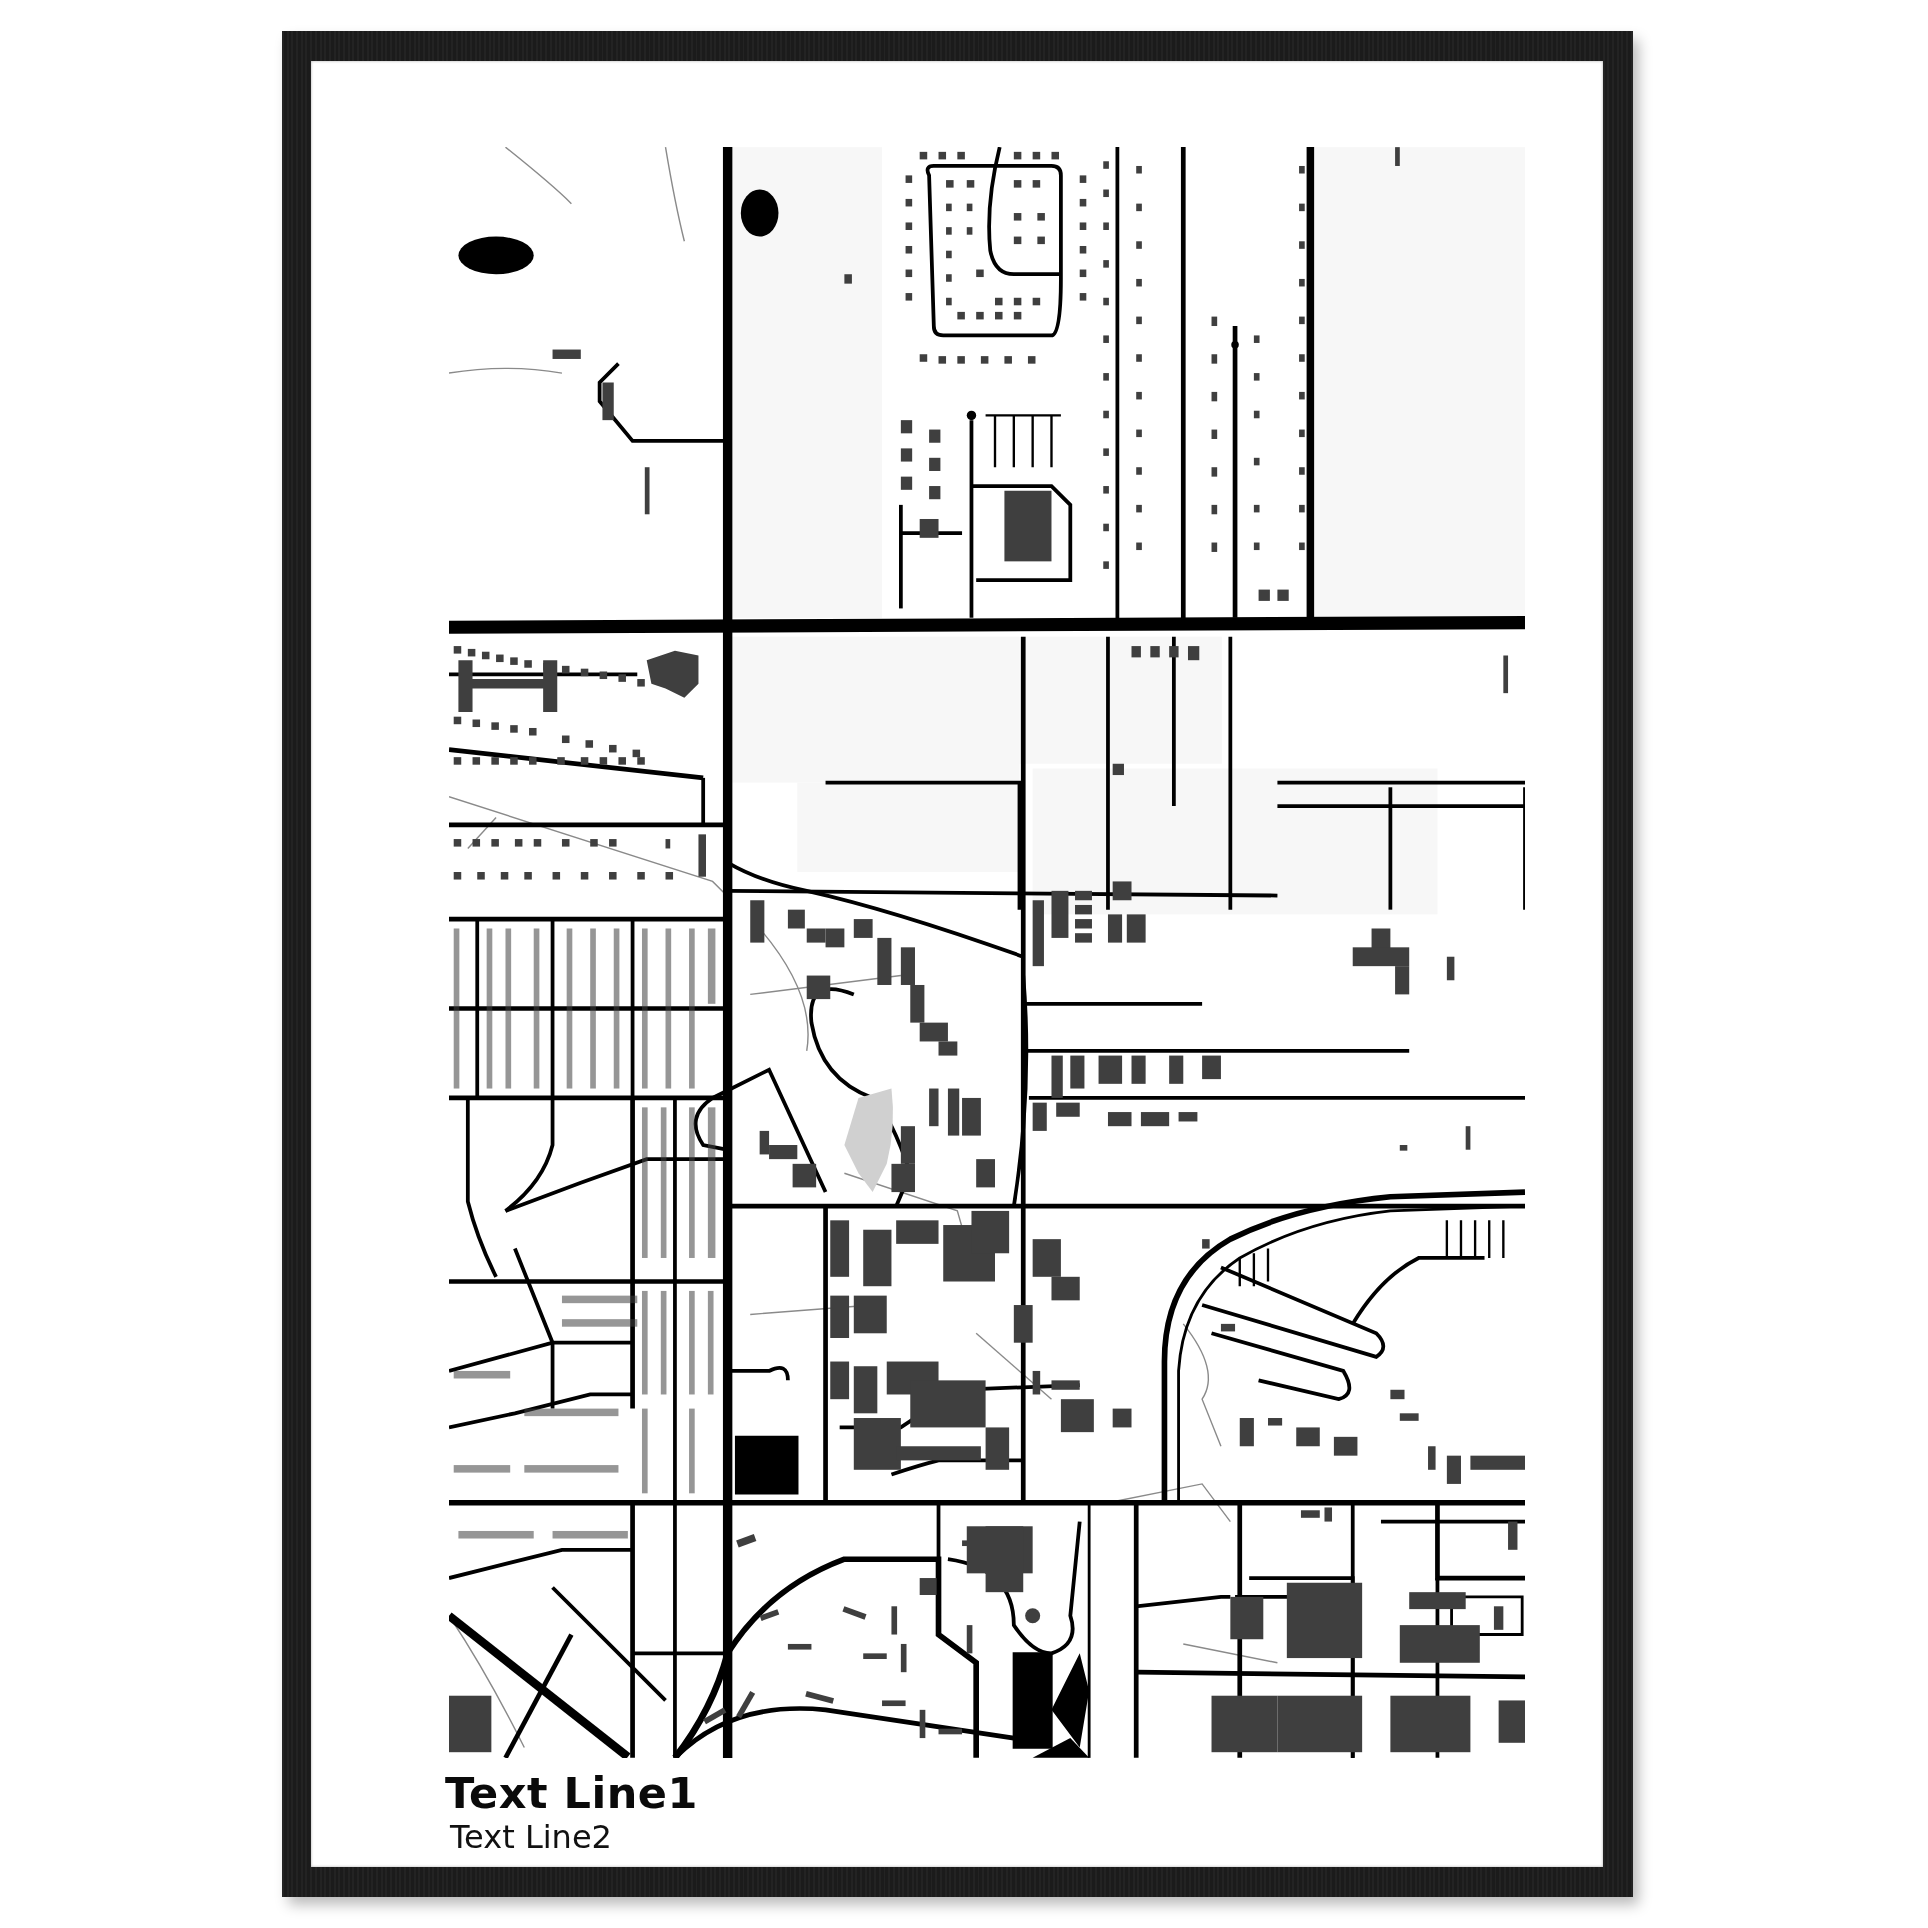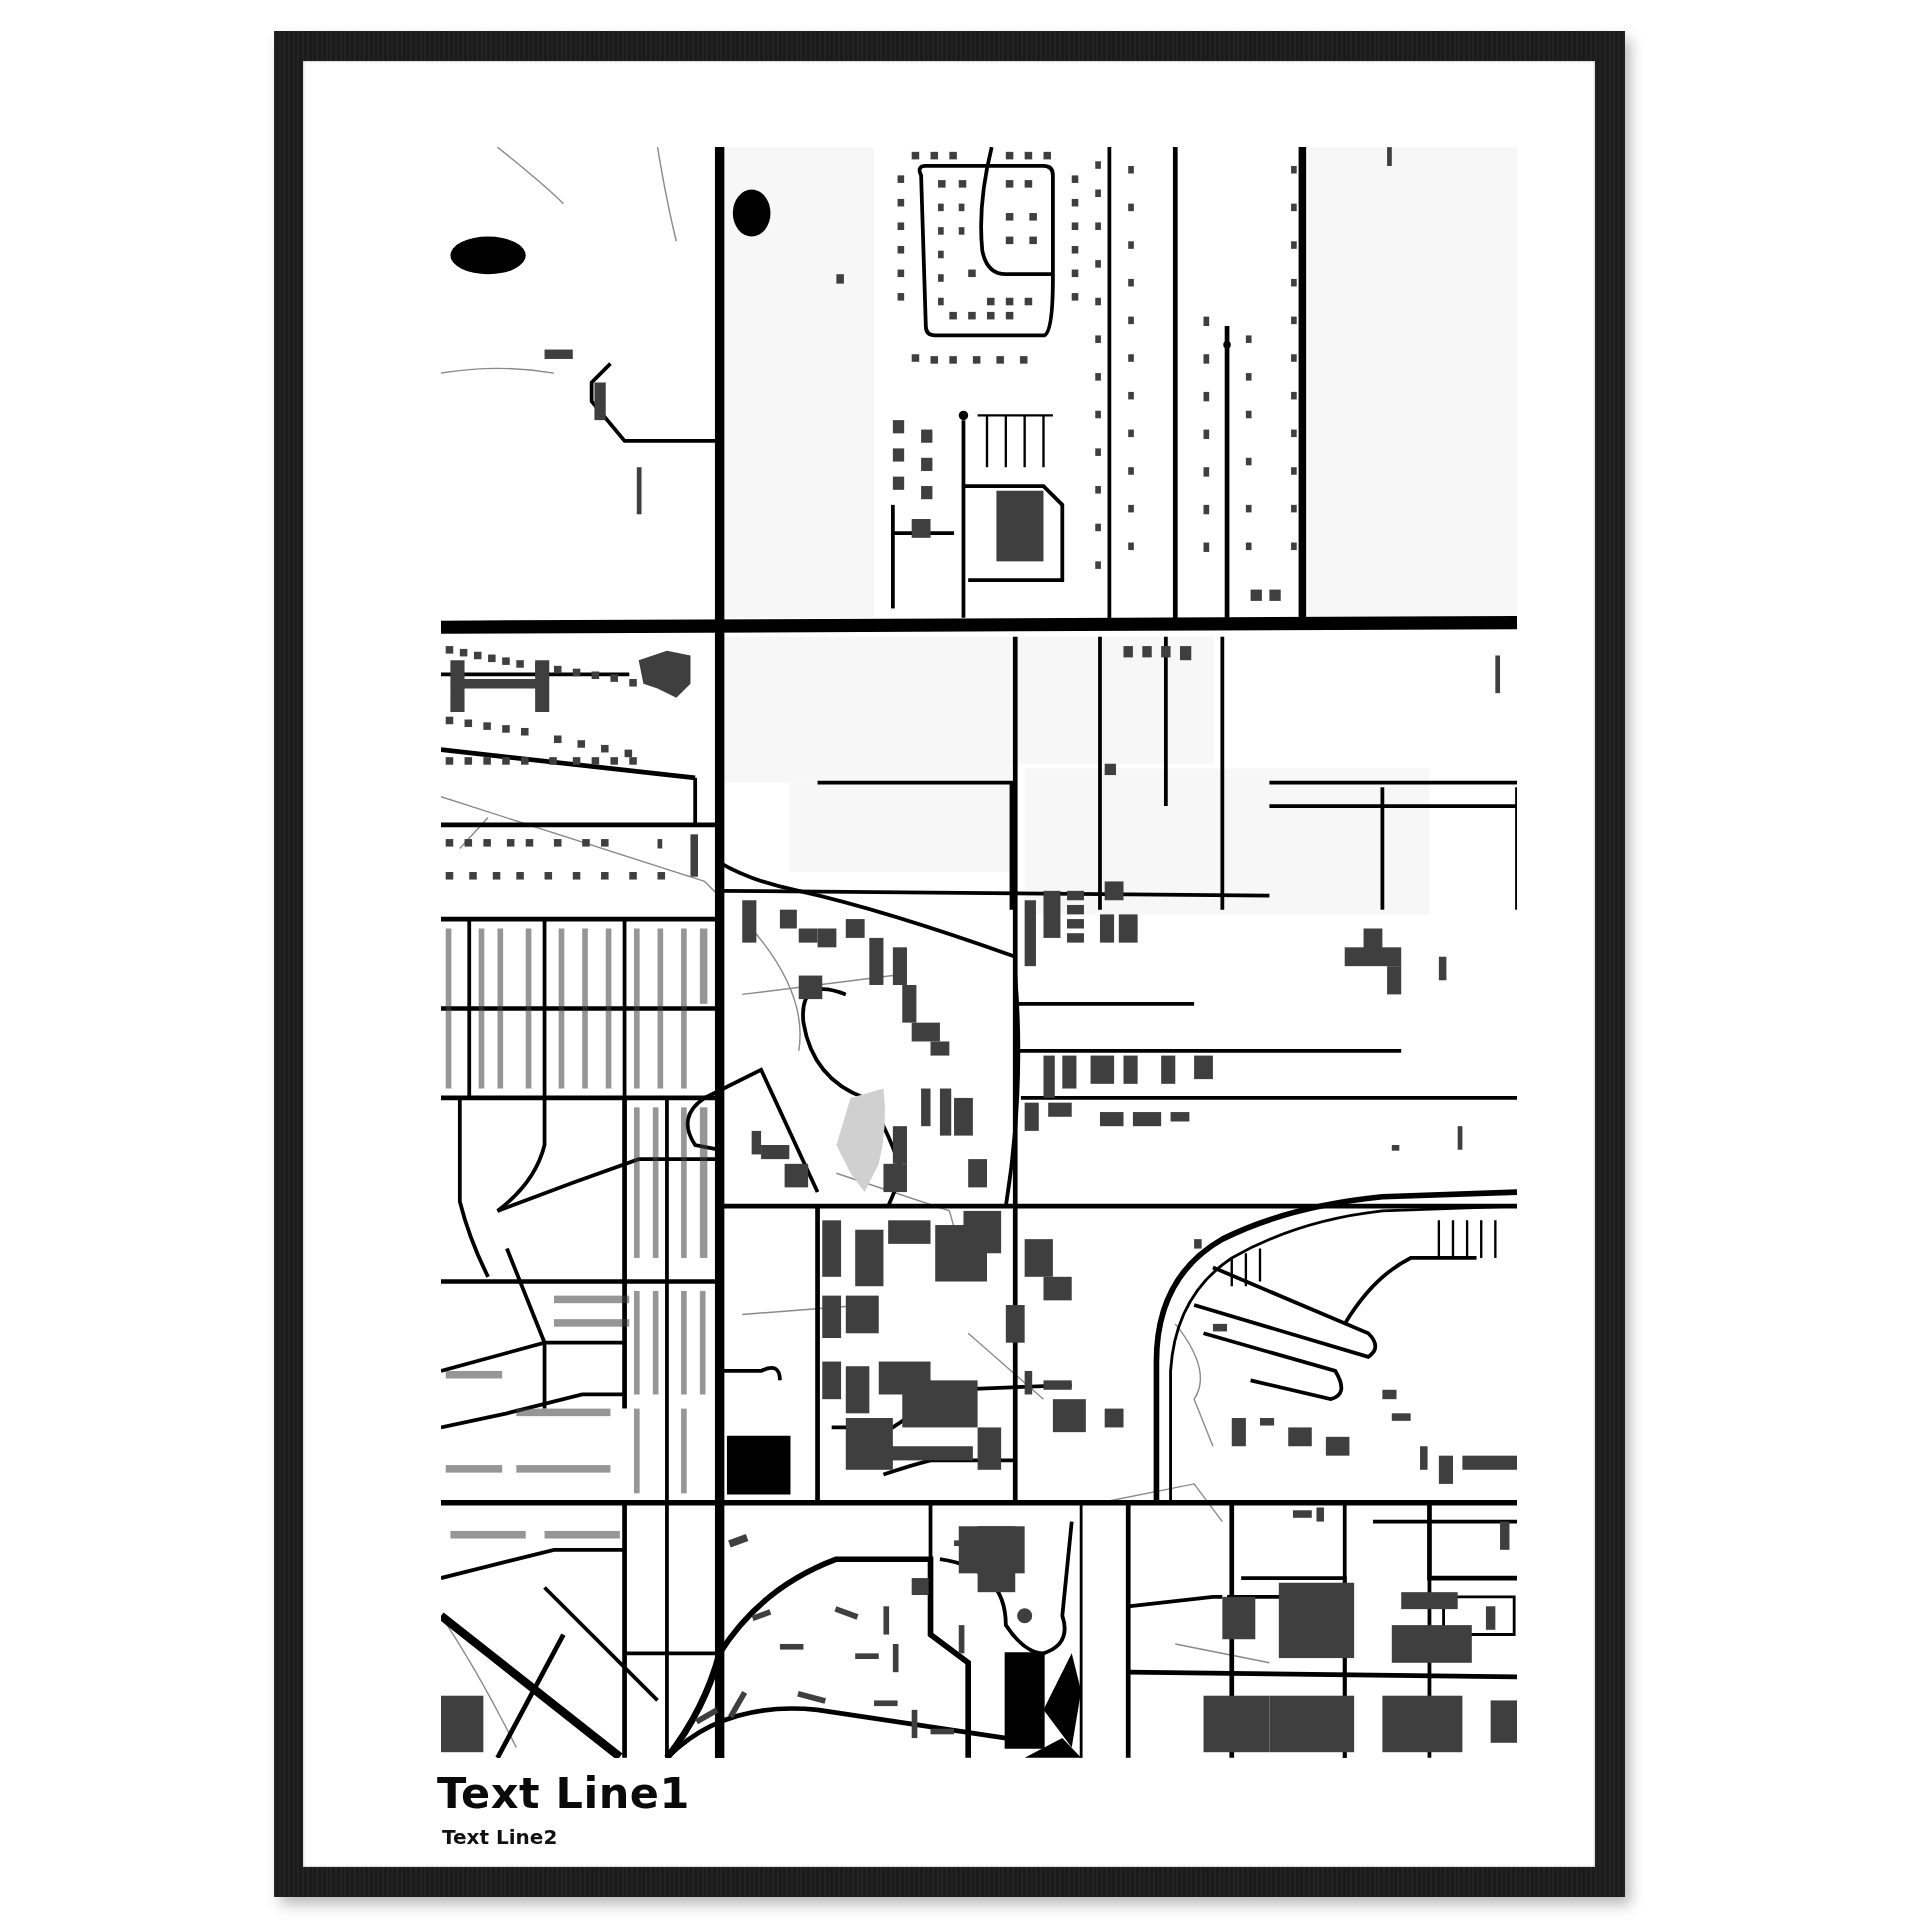--- a/index.html
+++ b/index.html
@@ -1,18 +1,18 @@
 <!DOCTYPE html>
 <html style="font-size:15px"><head>
 <meta charset="utf-8">
 <style>
   html, body { margin: 0; padding: 0; background: #ffffff; }
   body { width: 1928px; height: 1928px; position: relative; overflow: hidden; font-family: "DejaVu Sans", sans-serif; }
   .frame {
-    position: absolute; left: 274px; top: 31px; width: 1351px; height: 1866px;
+    position: absolute; left: 282px; top: 31px; width: 1351px; height: 1866px;
     background: #1c1c1c;
     box-shadow: 5.6px 7.5px 13px rgba(0,0,0,0.28);
     box-sizing: border-box;
   }
   .frame-grain {
     position: absolute; inset: 0;
     background: repeating-linear-gradient(90deg, rgba(255,255,255,0.03) 0 1.9px, rgba(0,0,0,0.05) 1.9px 4.7px);
   }
   .mat {
     position: absolute; left: 29px; top: 30px; right: 30px; bottom: 30px;
@@ -24,22 +24,22 @@
     overflow: hidden; background: #ffffff;
   }
   .map-area svg { display: block; width: 100%; height: 100%; }
   .title {
     position: absolute; left: 134px; top: 1706px;
     font-family: "DejaVu Sans", sans-serif; font-weight: bold;
     font-size: 43px; line-height: 53px; color: #0a0a0a; letter-spacing: 0.5px;
   }
   .subtitle {
     position: absolute; left: 139px; top: 1757px;
-    font-family: "DejaVu Sans", sans-serif; font-weight: bold;
-    font-size: 20px; line-height: 38px; color: #111111; text-align: right;
+    font-family: "DejaVu Sans", sans-serif; font-weight: normal;
+    font-size: 32px; line-height: 38px; color: #111111; text-align: right;
   }
 </style>
 </head>
 <body>
 
 <div class="frame">
   <div class="frame-grain"></div>
   <div class="mat">
 
     <div class="map-area">

